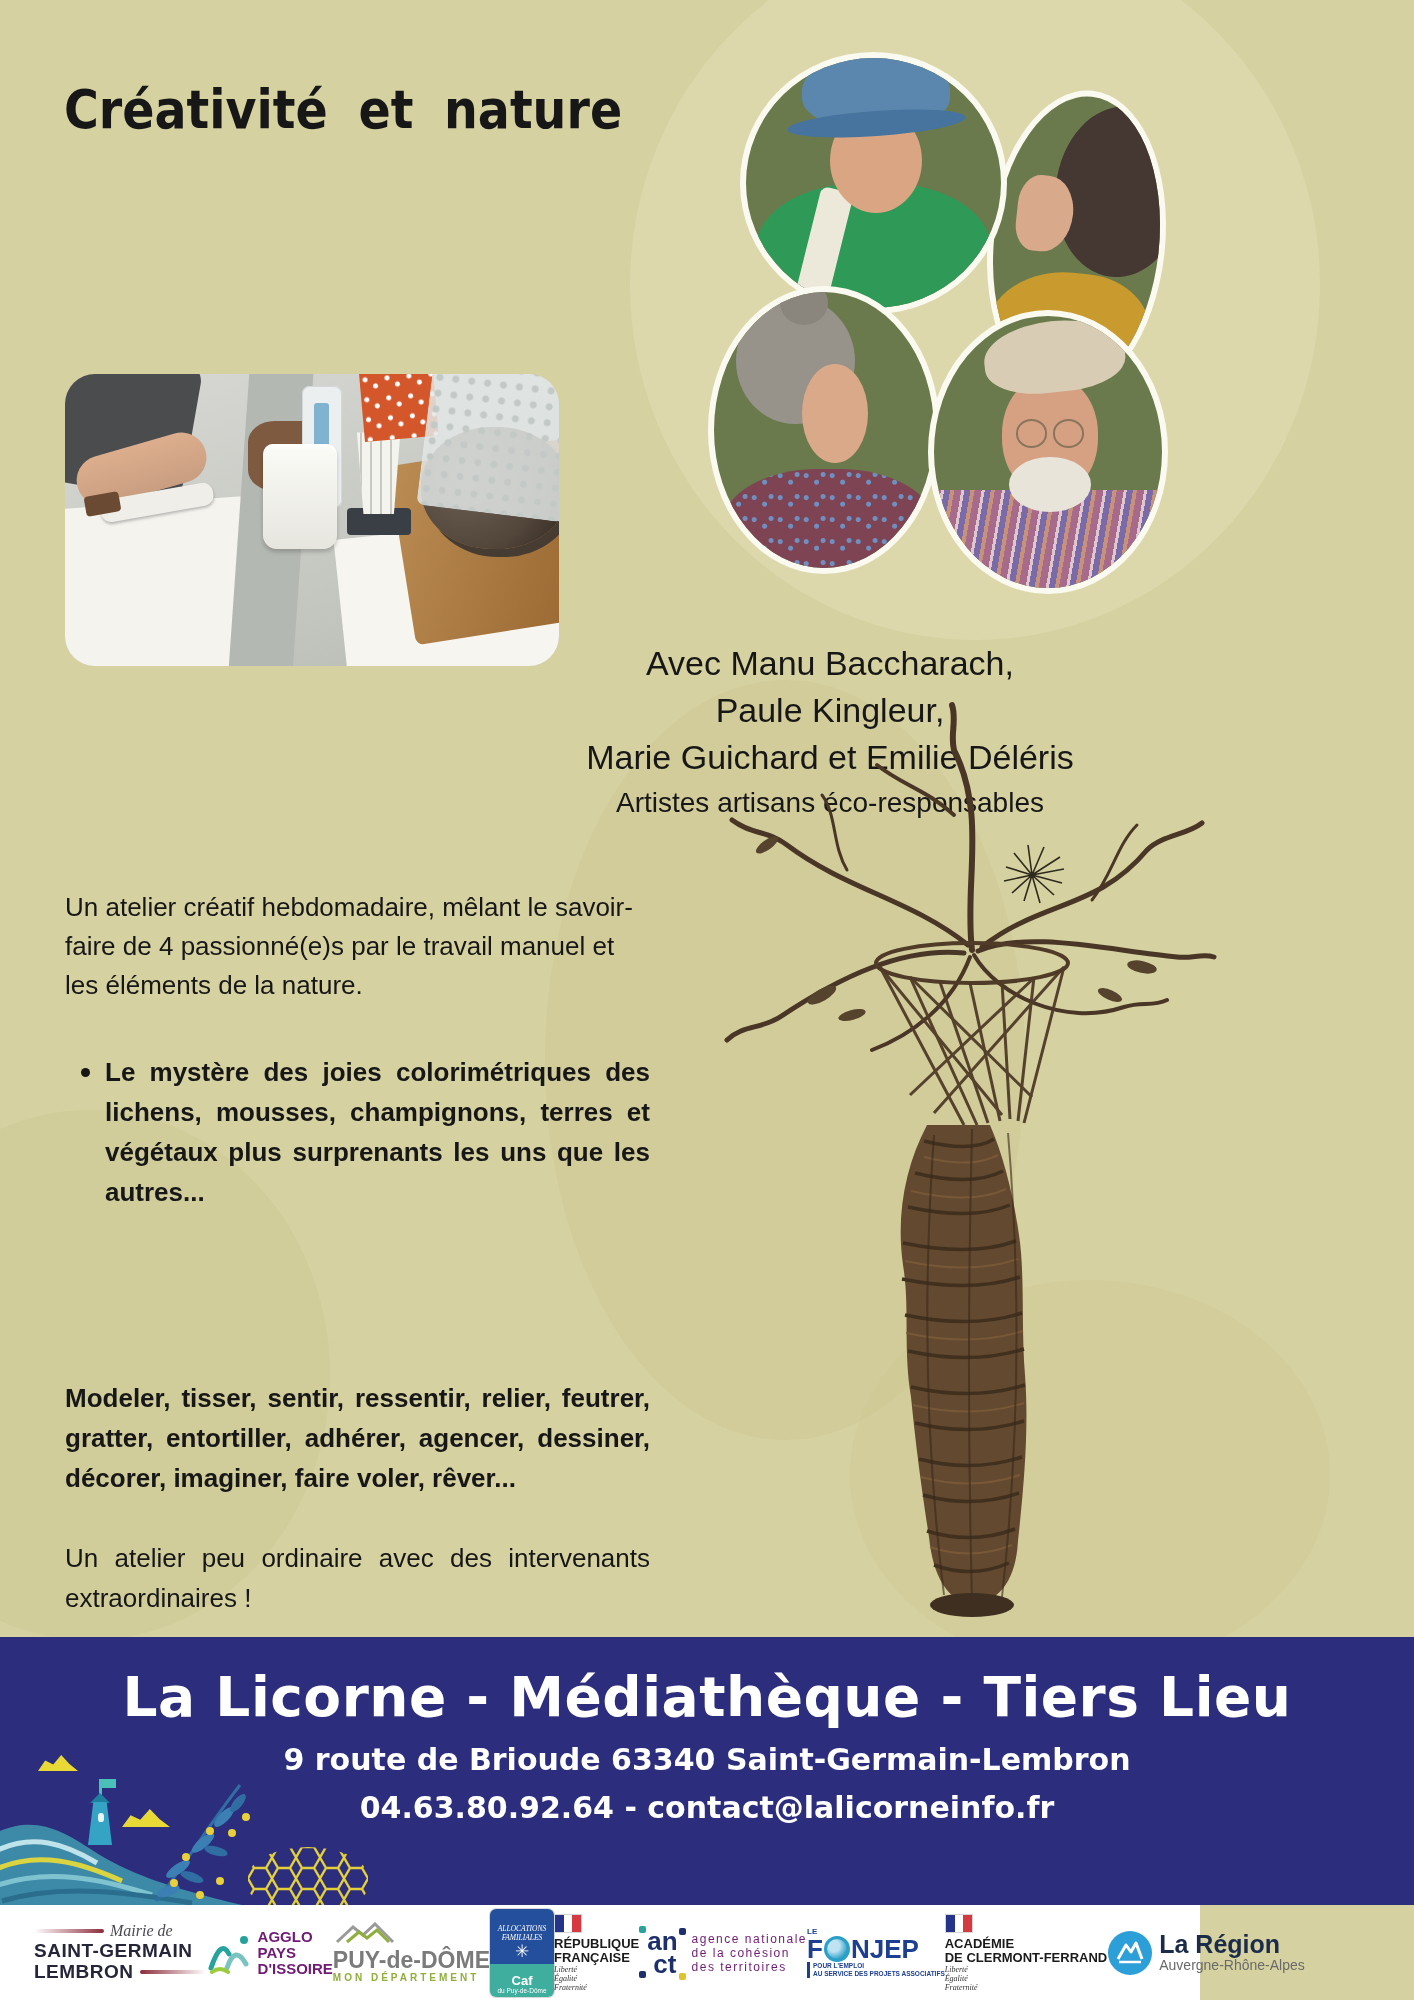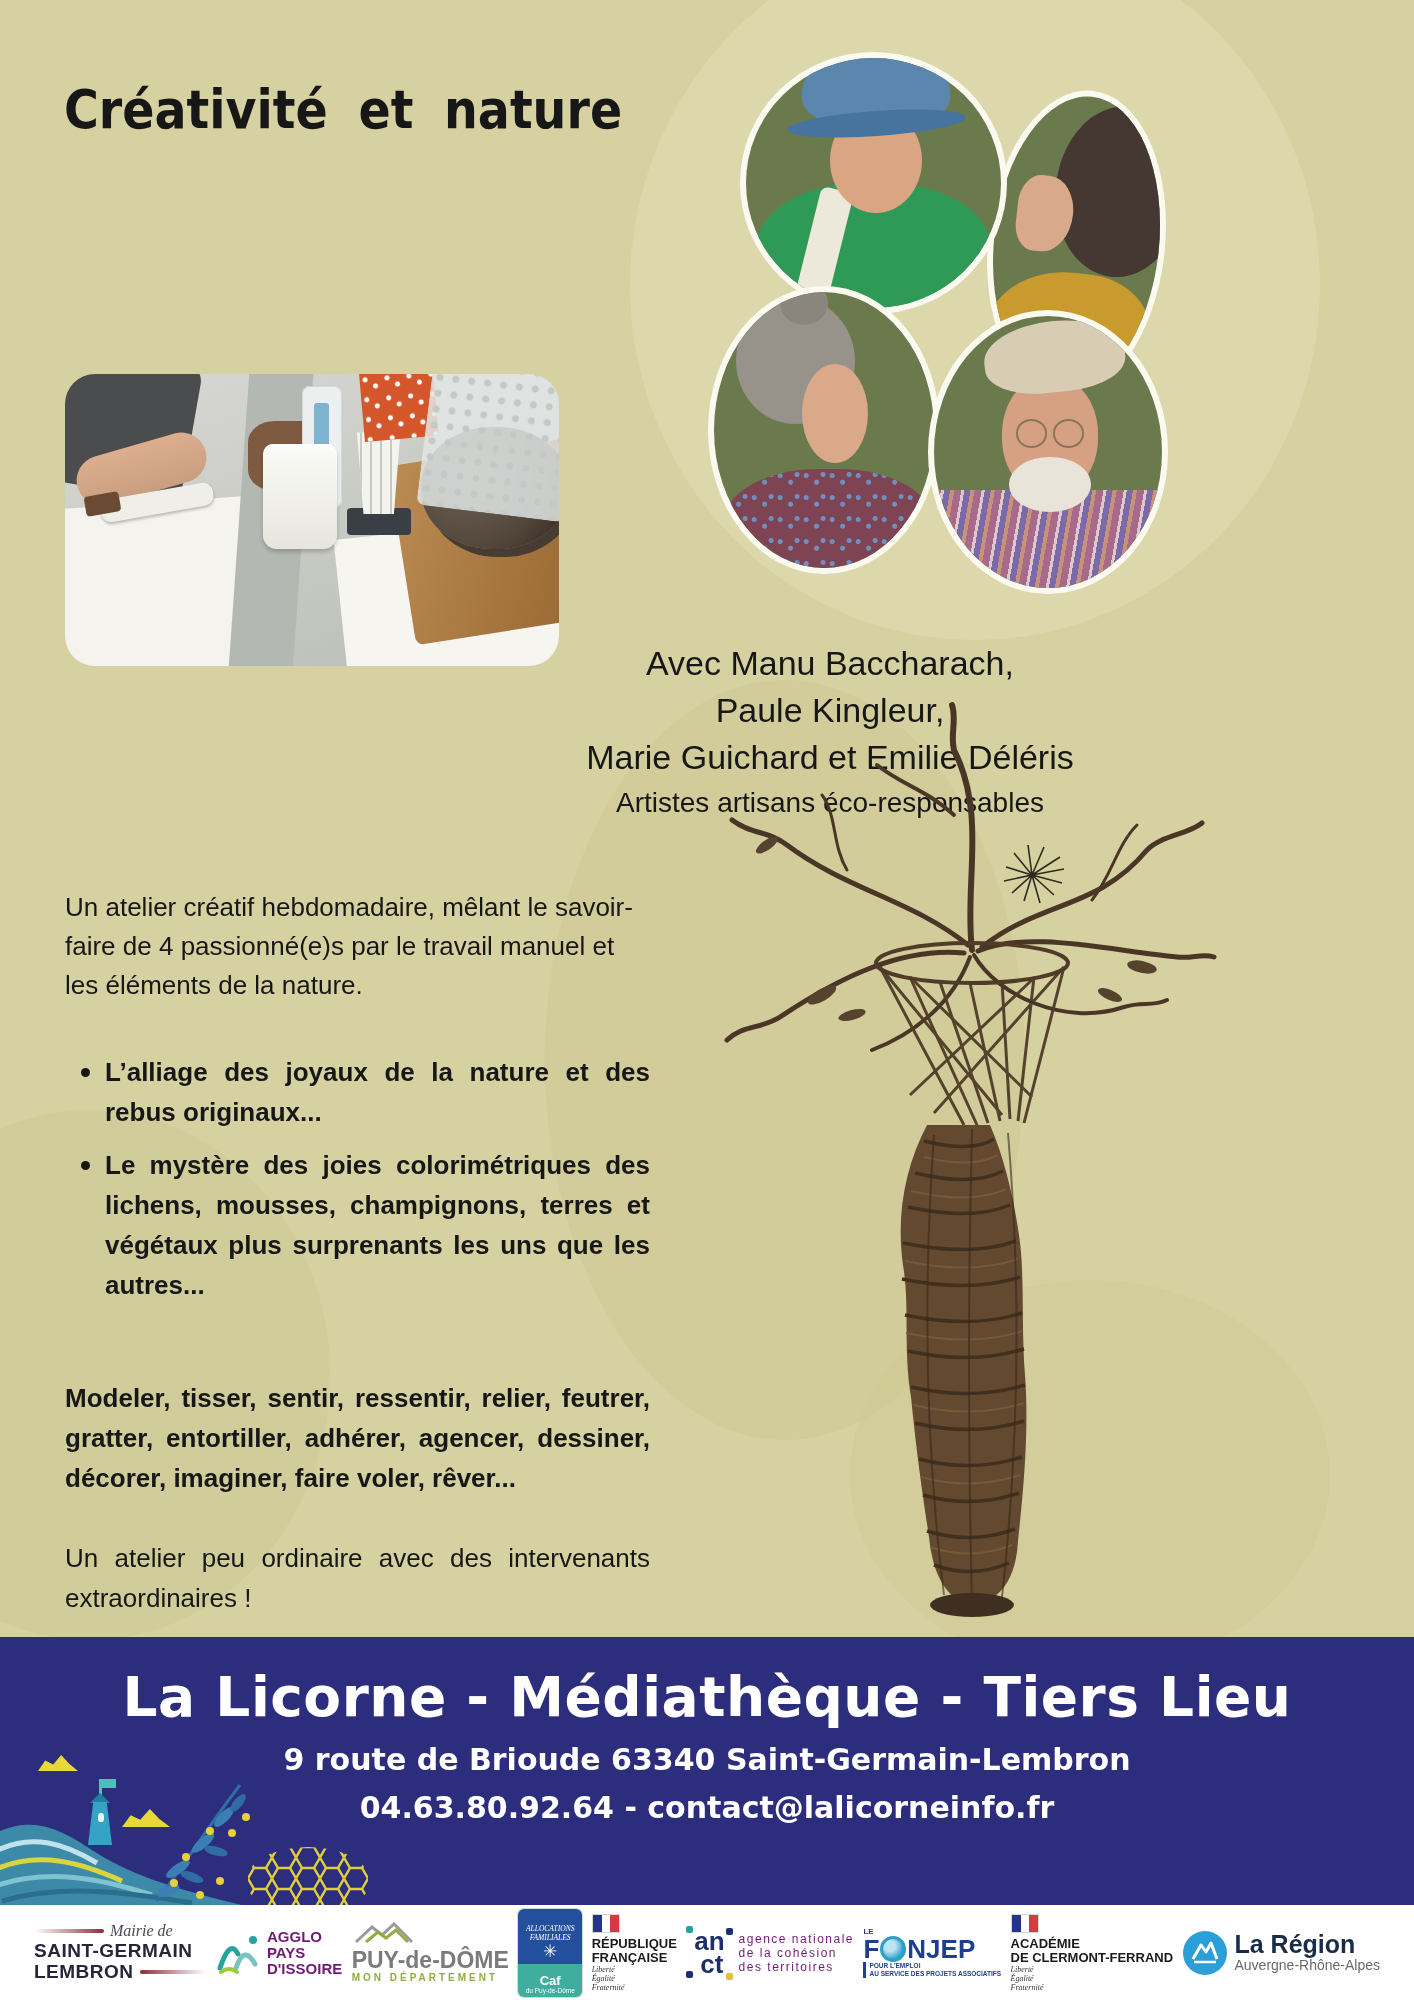--- a/index.html
+++ b/index.html
@@ -40,21 +40,21 @@
   .outro{position:absolute;left:65px;top:1538px;width:585px;margin:0;
          font-size:26px;line-height:40px;}
   
   .band{position:absolute;left:0;top:1637px;width:1414px;height:268px;
         background:#2c2e7d;color:#fff;overflow:hidden;}
   .band-title{margin-top:28px;text-align:center;font-family:"DejaVu Sans",sans-serif;
         font-weight:800;font-size:55px;letter-spacing:.5px;}
   .band-line{text-align:center;font-weight:bold;font-size:30px;margin-top:13px;
         font-family:"DejaVu Sans",sans-serif;}
   
-  .strip{position:absolute;left:0;top:1905px;width:1414px;height:95px;background:#fff;
+  .strip{position:absolute;left:0;top:1905px;width:1200px;height:95px;background:#fff;
          display:flex;align-items:center;justify-content:space-between;
          padding:0 34px;box-sizing:border-box;}
   .logo{display:flex;align-items:center;gap:6px;flex:0 0 auto;}
   .lgray{color:#701a75;}
   .flag{display:inline-block;width:26px;height:17px;border:1px solid #d5d5d5;
         background:linear-gradient(90deg,#26338b 33%,#fff 33% 66%,#d6393f 66%);}
   .motto{font-family:"Liberation Serif",serif;font-style:italic;font-size:8px;
          line-height:9px;color:#333;}
   .rftxt{font-weight:bold;font-size:13px;line-height:14px;color:#1a1a1a;}
 </style>
@@ -130,21 +130,20 @@
 
   <div class="presenters">
     <div class="pres-line">Avec Manu Baccharach,</div>
     <div class="pres-line">Paule Kingleur,</div>
     <div class="pres-line">Marie Guichard et Emilie Déléris</div>
     <div class="pres-sub">Artistes artisans éco-responsables</div>
   </div>
 
   <p class="intro">Un atelier créatif hebdomadaire, mêlant le savoir-faire de 4 passionné(e)s par le travail manuel et les éléments de la nature.</p>
   <ul class="bullets">
-    <li>L’alliage des joyaux de la nature et des rebus originaux...</li>
     <li>Le mystère des joies colorimétriques des lichens, mousses, champignons, terres et végétaux plus surprenants les uns que les autres...</li>
   </ul>
   <p class="verbs just">Modeler, tisser, sentir, ressentir, relier, feutrer, gratter, entortiller, adhérer, agencer, dessiner, décorer, imaginer, faire voler, rêver...</p>
   <p class="outro just">Un atelier peu ordinaire avec des intervenants extraordinaires !</p>
 
   <svg class="abs" style="left:672px;top:695px;" width="548" height="940" viewBox="0 0 548 940">
     <g stroke="#4a3626" fill="none" stroke-linecap="round">
       <path d="M300,255 C292,190 315,120 282,55 C278,40 285,25 280,10" stroke-width="6"></path>
       <path d="M282,120 C255,95 230,90 205,70" stroke-width="4"></path>
       <path d="M296,250 C240,205 175,195 115,150 C95,135 80,140 60,125" stroke-width="5"></path>

